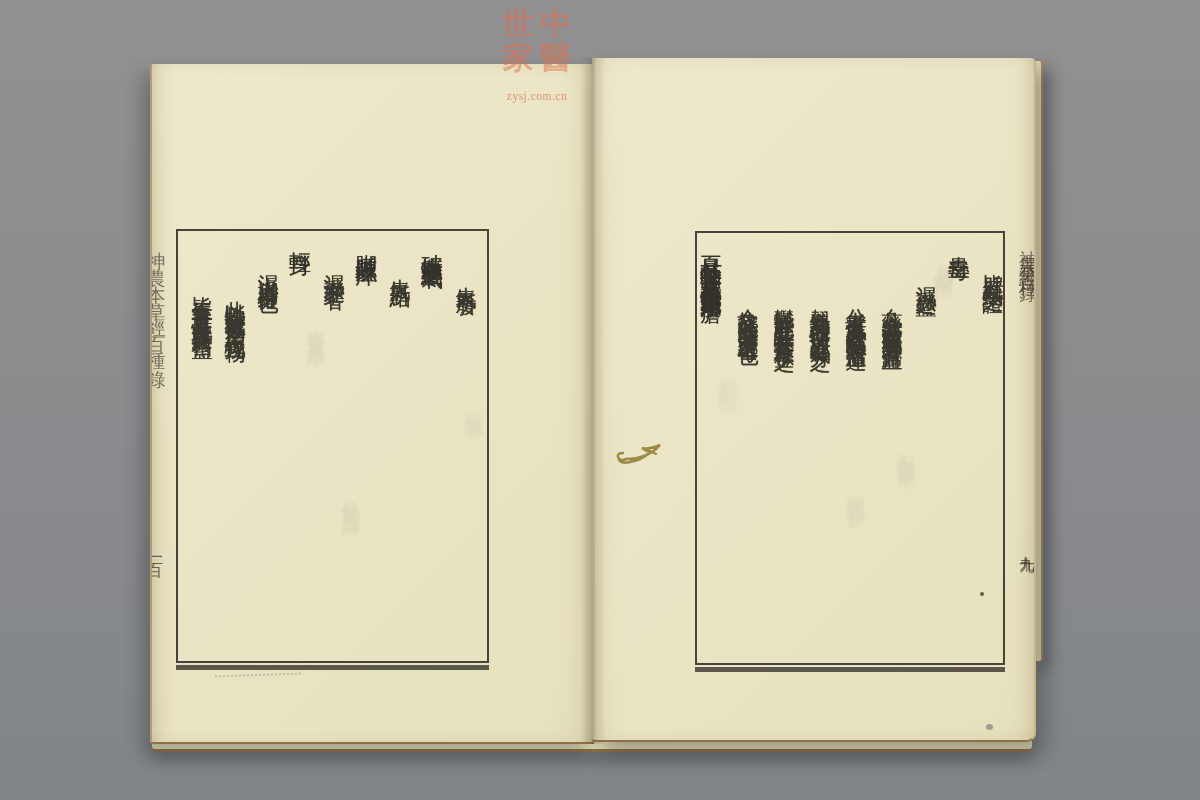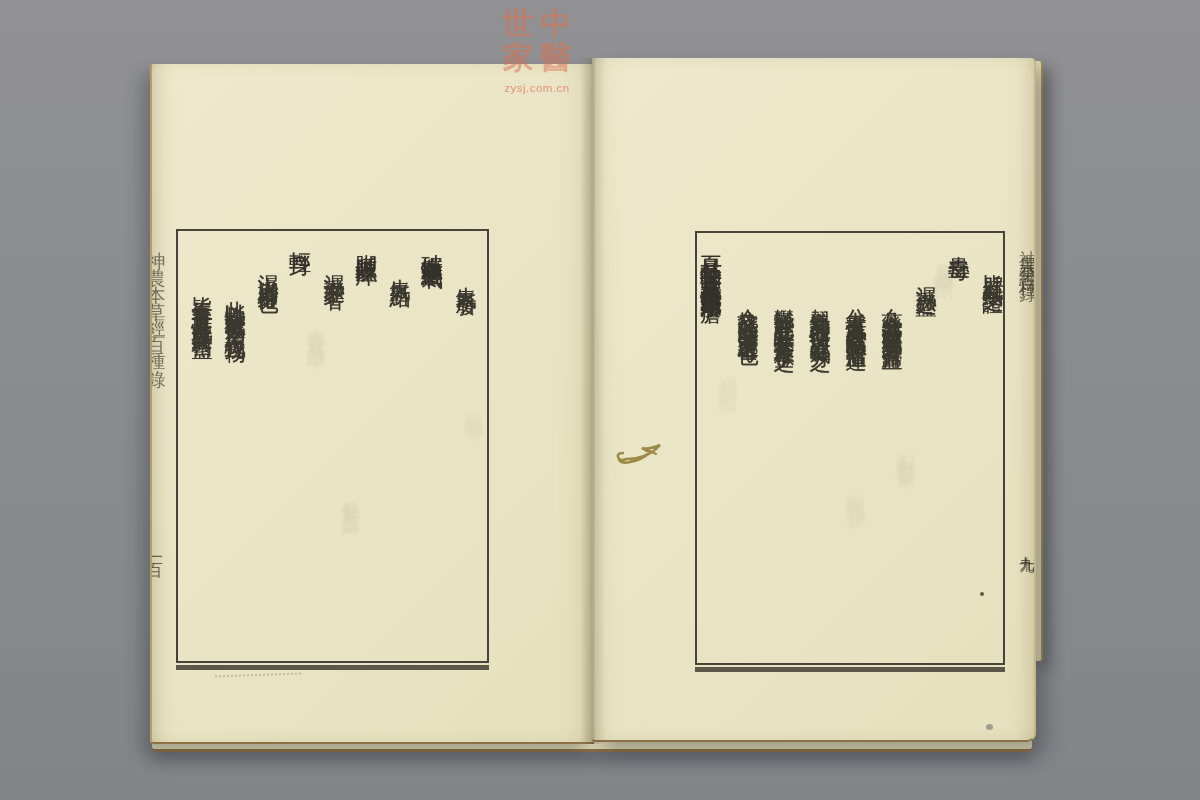--- a/index.html
+++ b/index.html
@@ -54,21 +54,21 @@
     opacity:.09;filter:blur(.9px);transform:scaleX(-1);white-space:nowrap;}
   .speck{position:absolute;border-radius:50%;}
   .scribble{position:absolute;width:86px;height:5px;opacity:.3;
     border-top:2px dotted rgba(70,63,42,.8);transform:rotate(-2deg);}
   .birdmark{position:absolute;opacity:.85;}
   .watermark{position:absolute;left:497px;top:6px;width:80px;text-align:center;z-index:30;}
   .seal{display:grid;grid-template-rows:34px 34px;grid-template-columns:34px 34px;
     direction:rtl;grid-auto-flow:column;justify-content:center;gap:0 4px;}
   .seal span{font-size:31px;line-height:34px;font-weight:bold;color:#dd6f4e;
     opacity:.5;filter:blur(.6px);}
-  .wm-url{margin-top:8px;font-family:Liberation Sans, sans-serif;
+  .wm-url{margin-top:16px;font-family:Liberation Serif, serif;
     font-size:11.5px;color:rgba(228,122,96,.8);letter-spacing:.5px;filter:blur(.3px);}
 </style>
 </head>
 <body>
 
 <div class="book">
 
   <div class="edge-right"></div>
   <div class="edge-bottom"></div>
 

